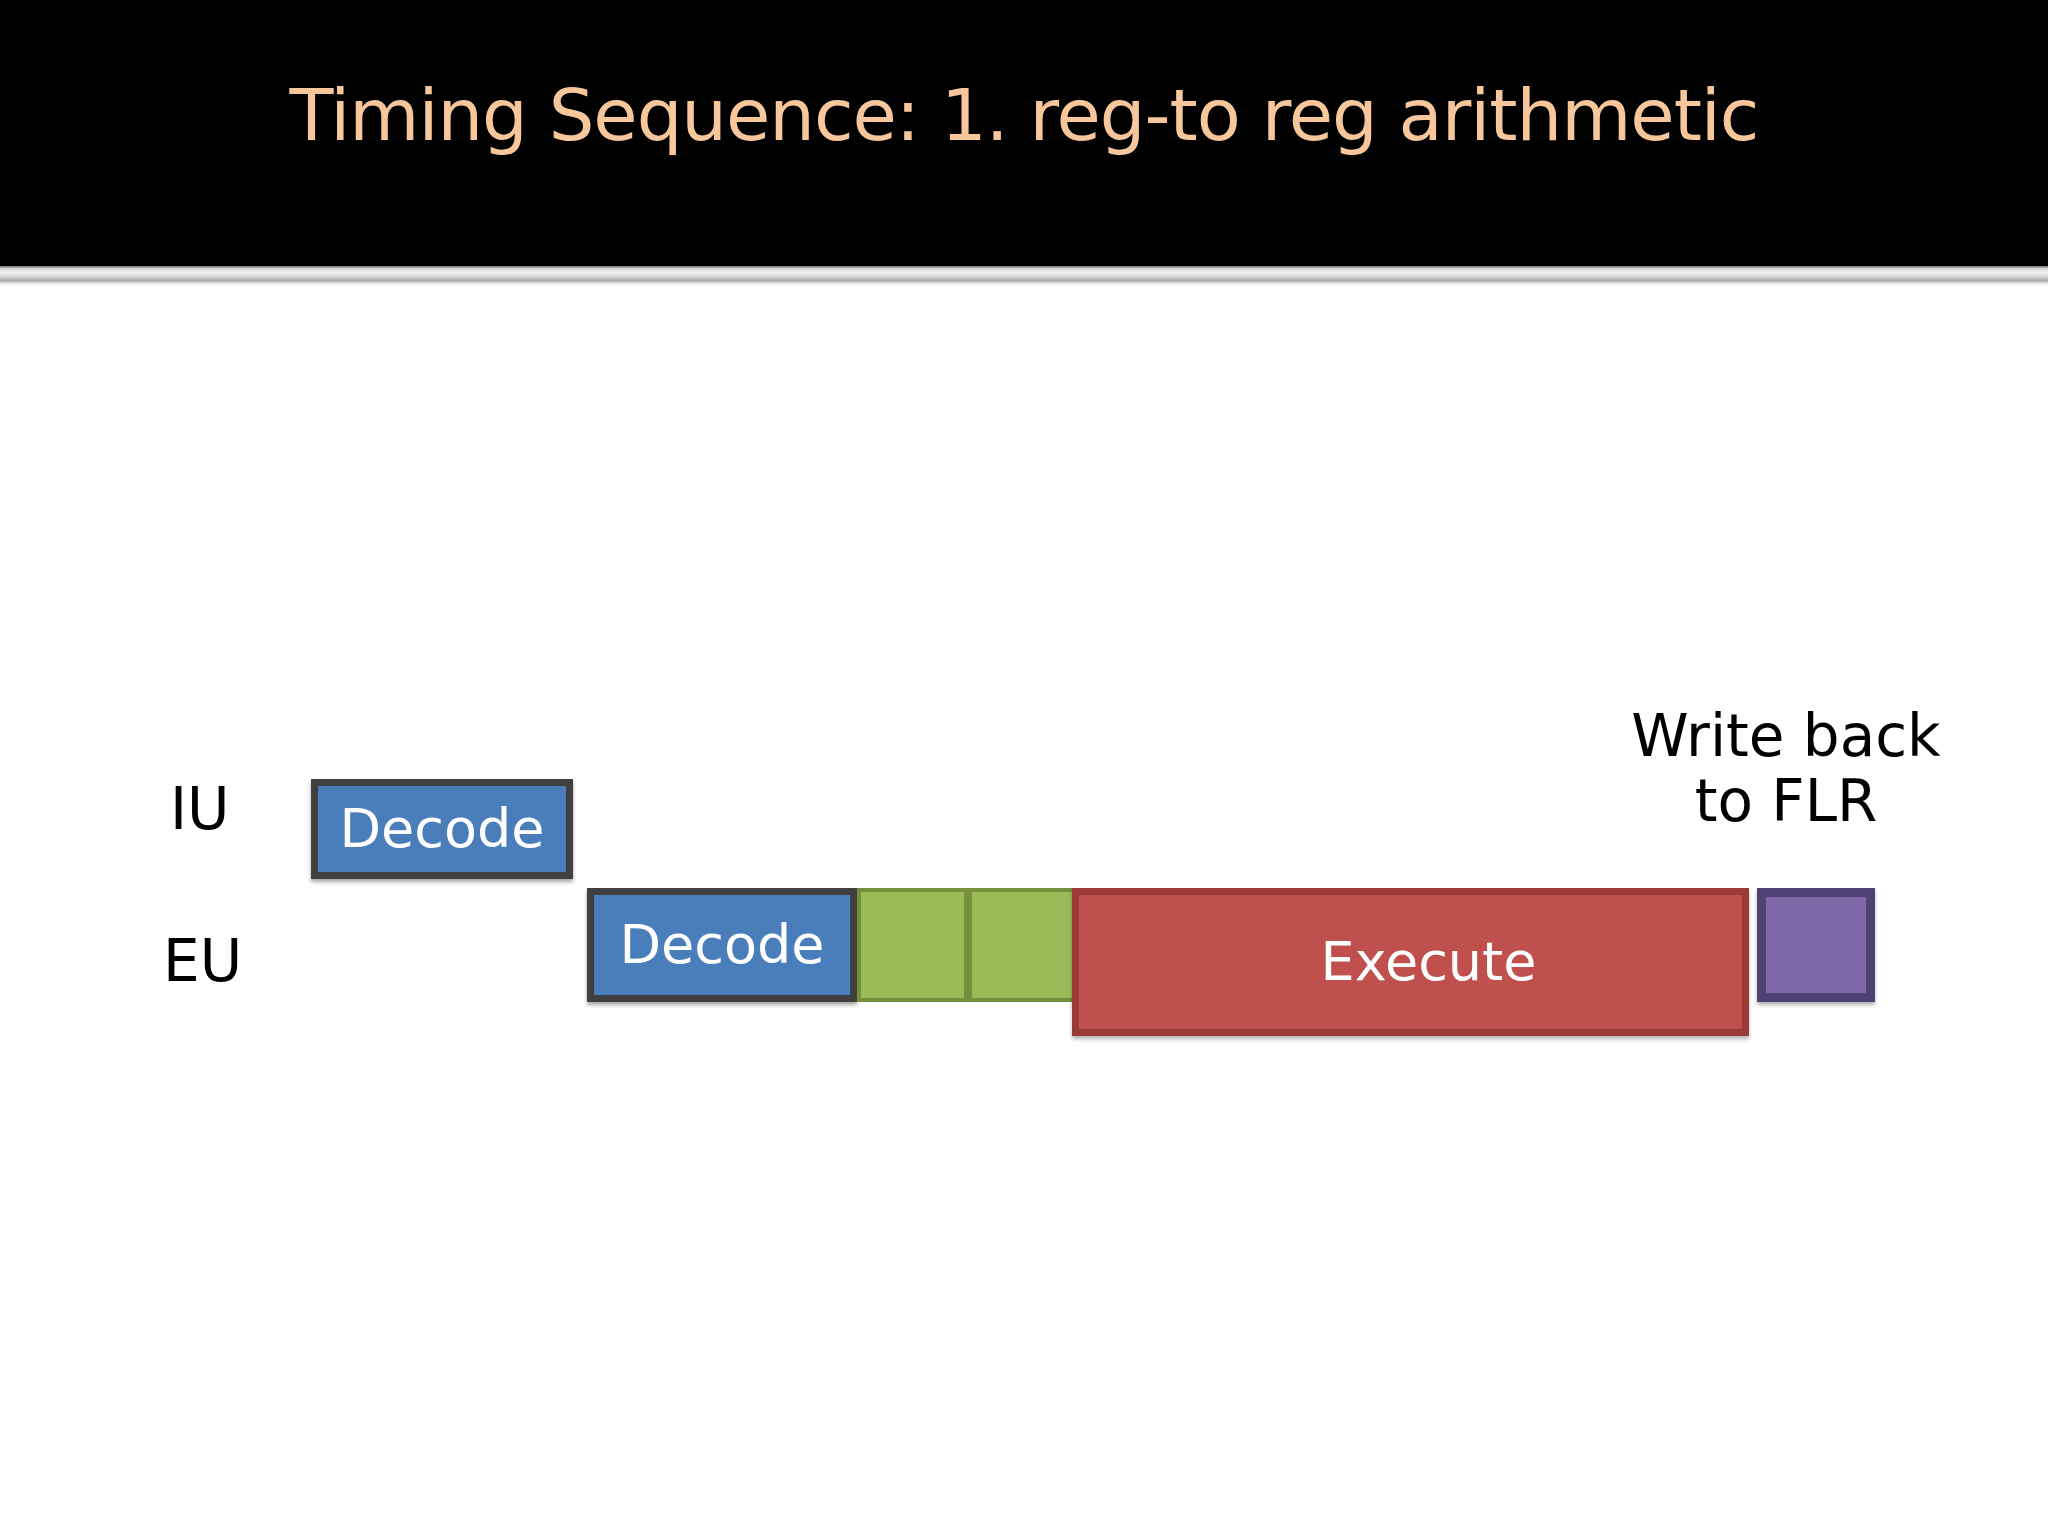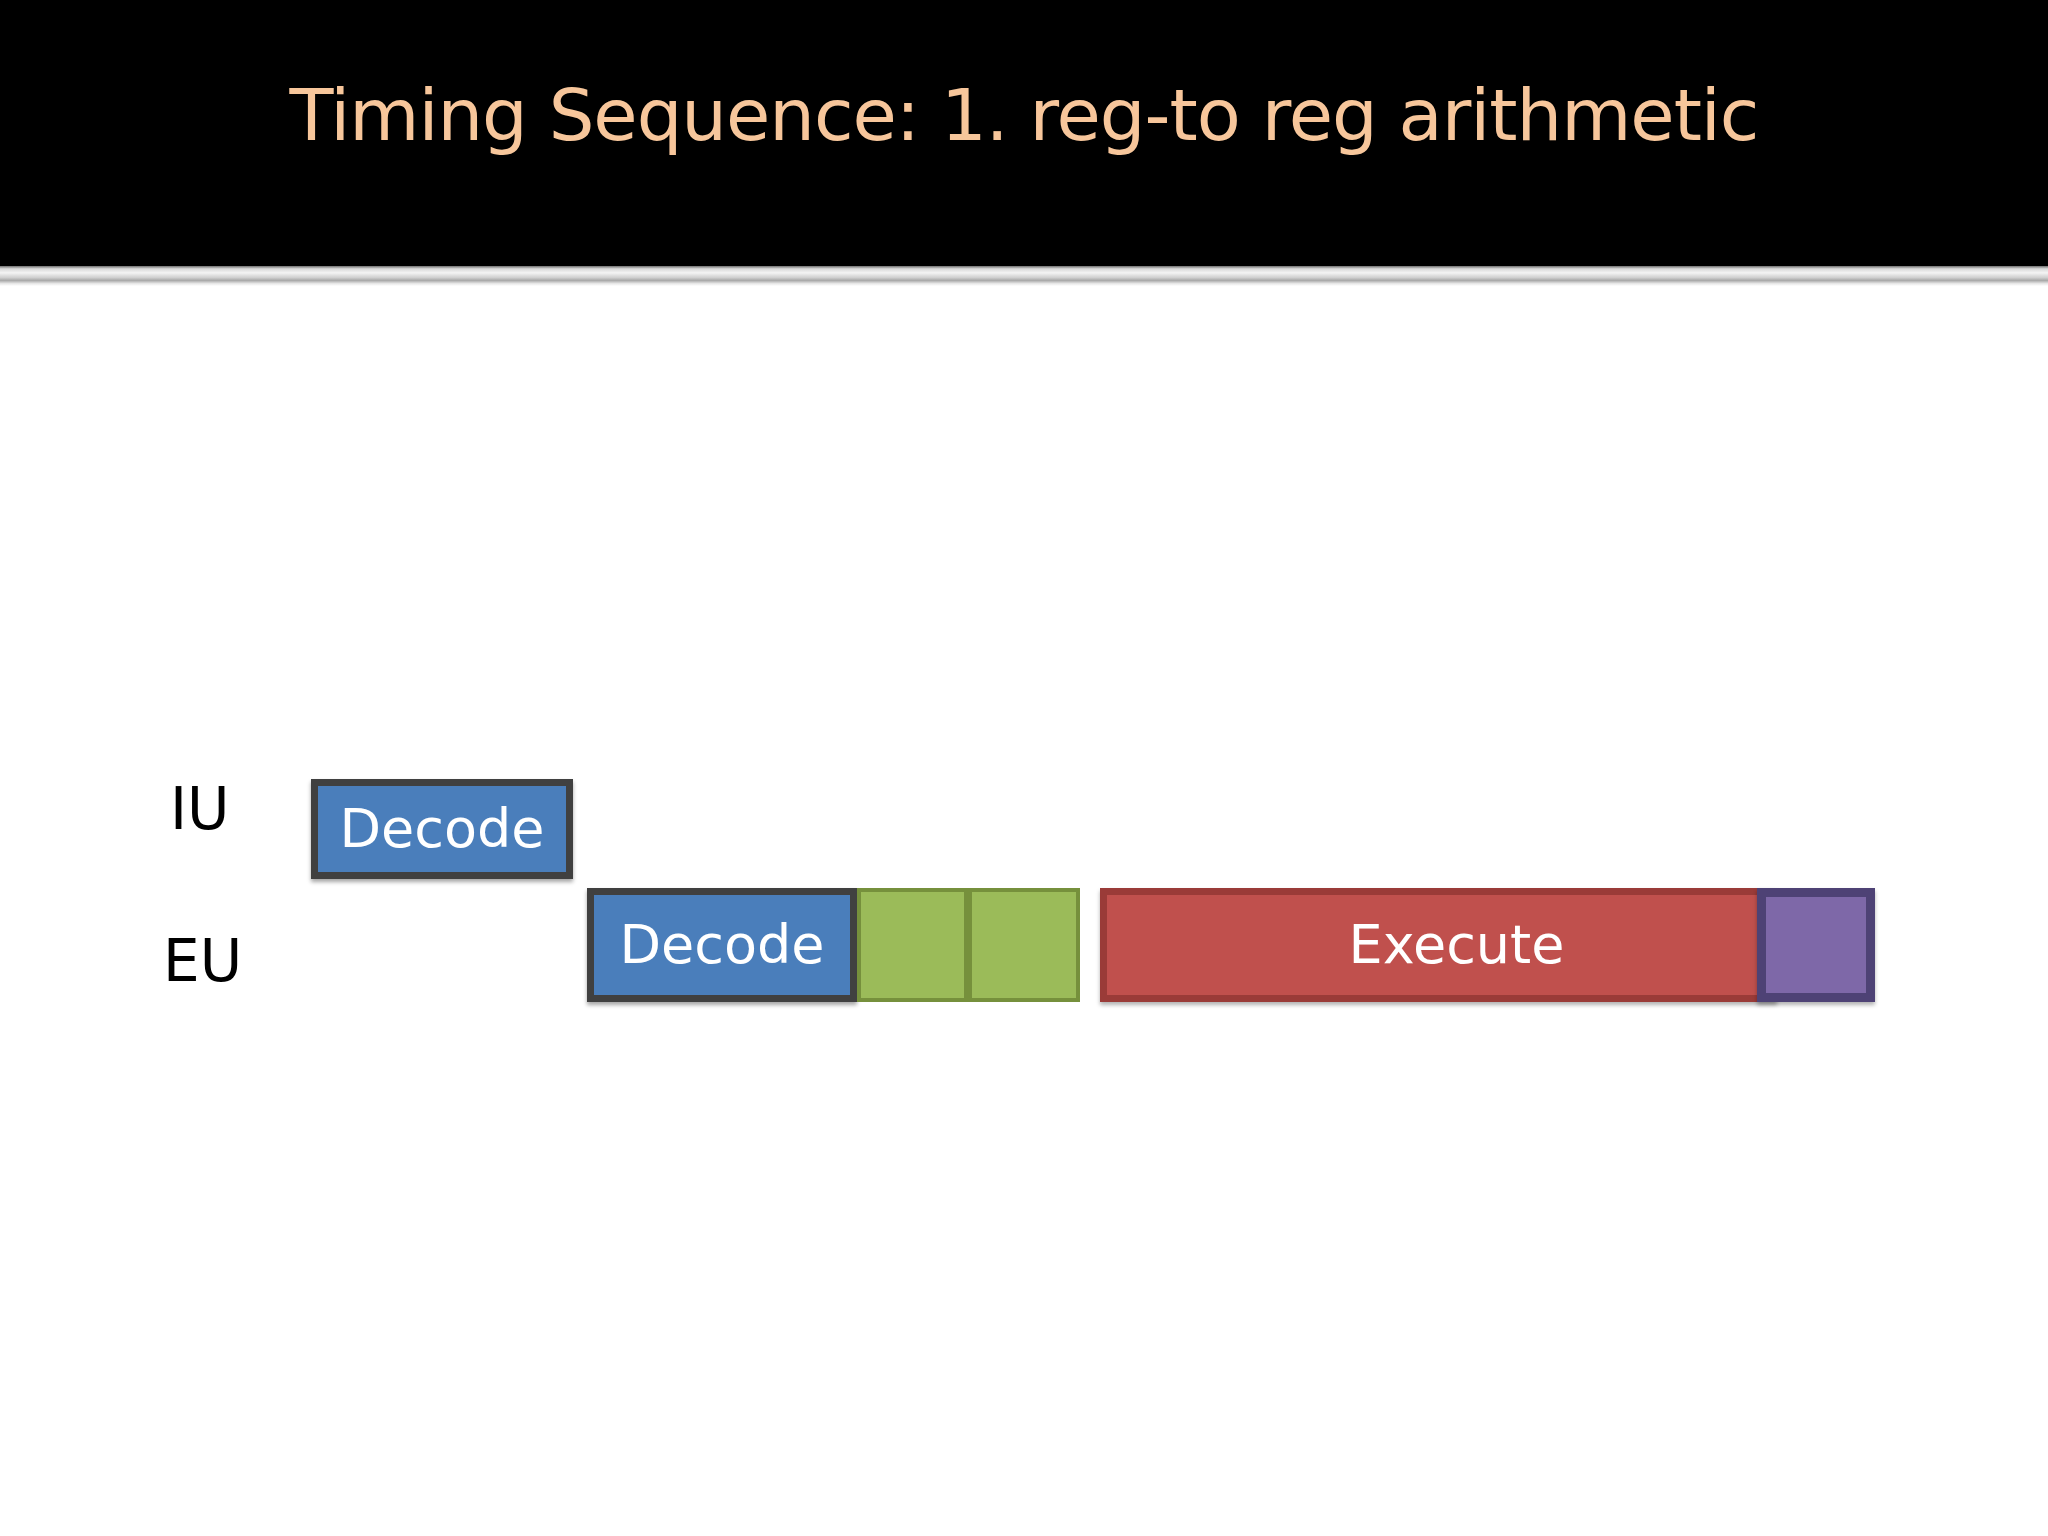--- a/index.html
+++ b/index.html
@@ -113,21 +113,21 @@
   #bar-eu-decode {
     left: 587px;  top: 888px;  width: 270px; height: 114px;
   }
   #bar-eu-operand-1 {
     left: 857px;  top: 888px;  width: 111px; height: 114px;
   }
   #bar-eu-operand-2 {
     left: 968px;  top: 888px;  width: 112px; height: 114px;
   }
   #bar-eu-execute {
-    left: 1100px; top: 888px;  width: 677px; height: 114px; padding-left: 36px;
+    left: 1072px; top: 888px;  width: 677px; height: 148px; padding-left: 36px;
   }
   #bar-eu-writeback {
     left: 1757px; top: 888px;  width: 118px; height: 114px;
   }
 
   
   .annotation {
     position: absolute;
     color: #000000;
     font-family: "DejaVu Sans", sans-serif;
@@ -165,15 +165,17 @@
   <div class="bar bar-blue" id="bar-eu-decode">Decode</div>
 
   <div class="bar bar-green" id="bar-eu-operand-1"></div>
 
   <div class="bar bar-green" id="bar-eu-operand-2"></div>
 
   <div class="bar bar-red" id="bar-eu-execute">Execute</div>
 
   <div class="bar bar-purple" id="bar-eu-writeback"></div>
 
+  <div class="annotation" id="ann-writeback">Write back
+to FLR</div>
 
 
 </div>
 
 </body></html>

